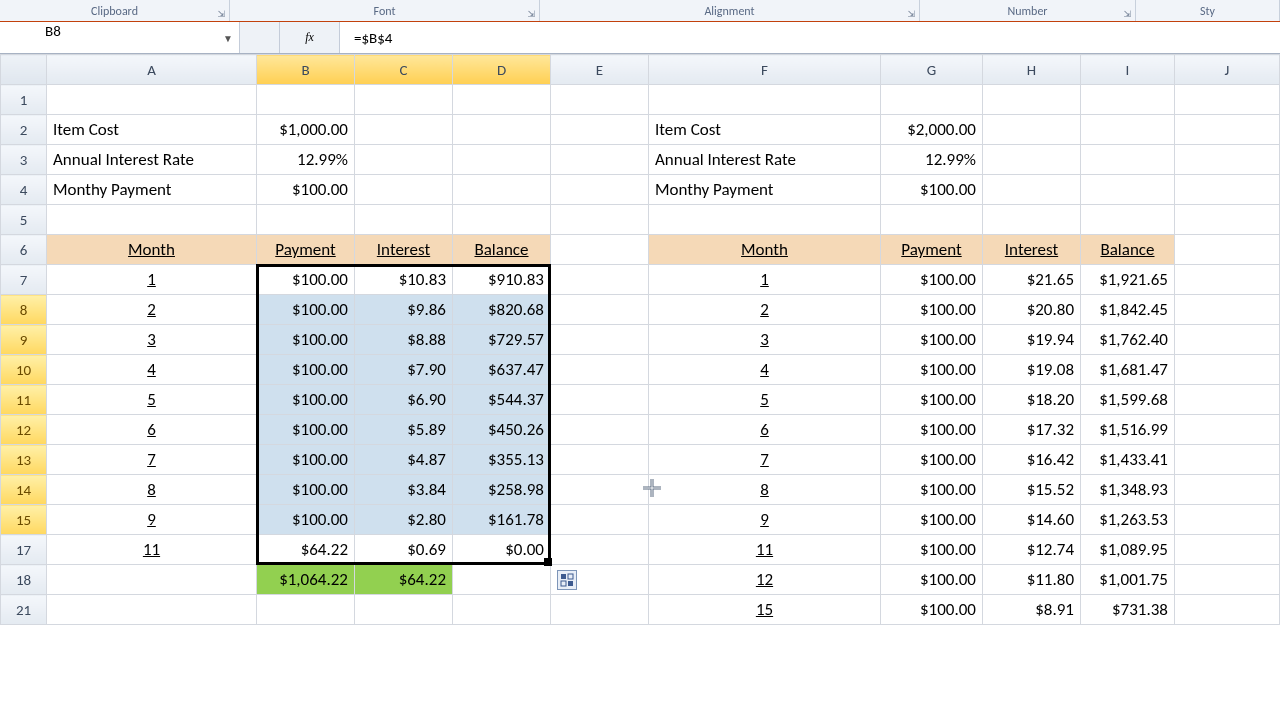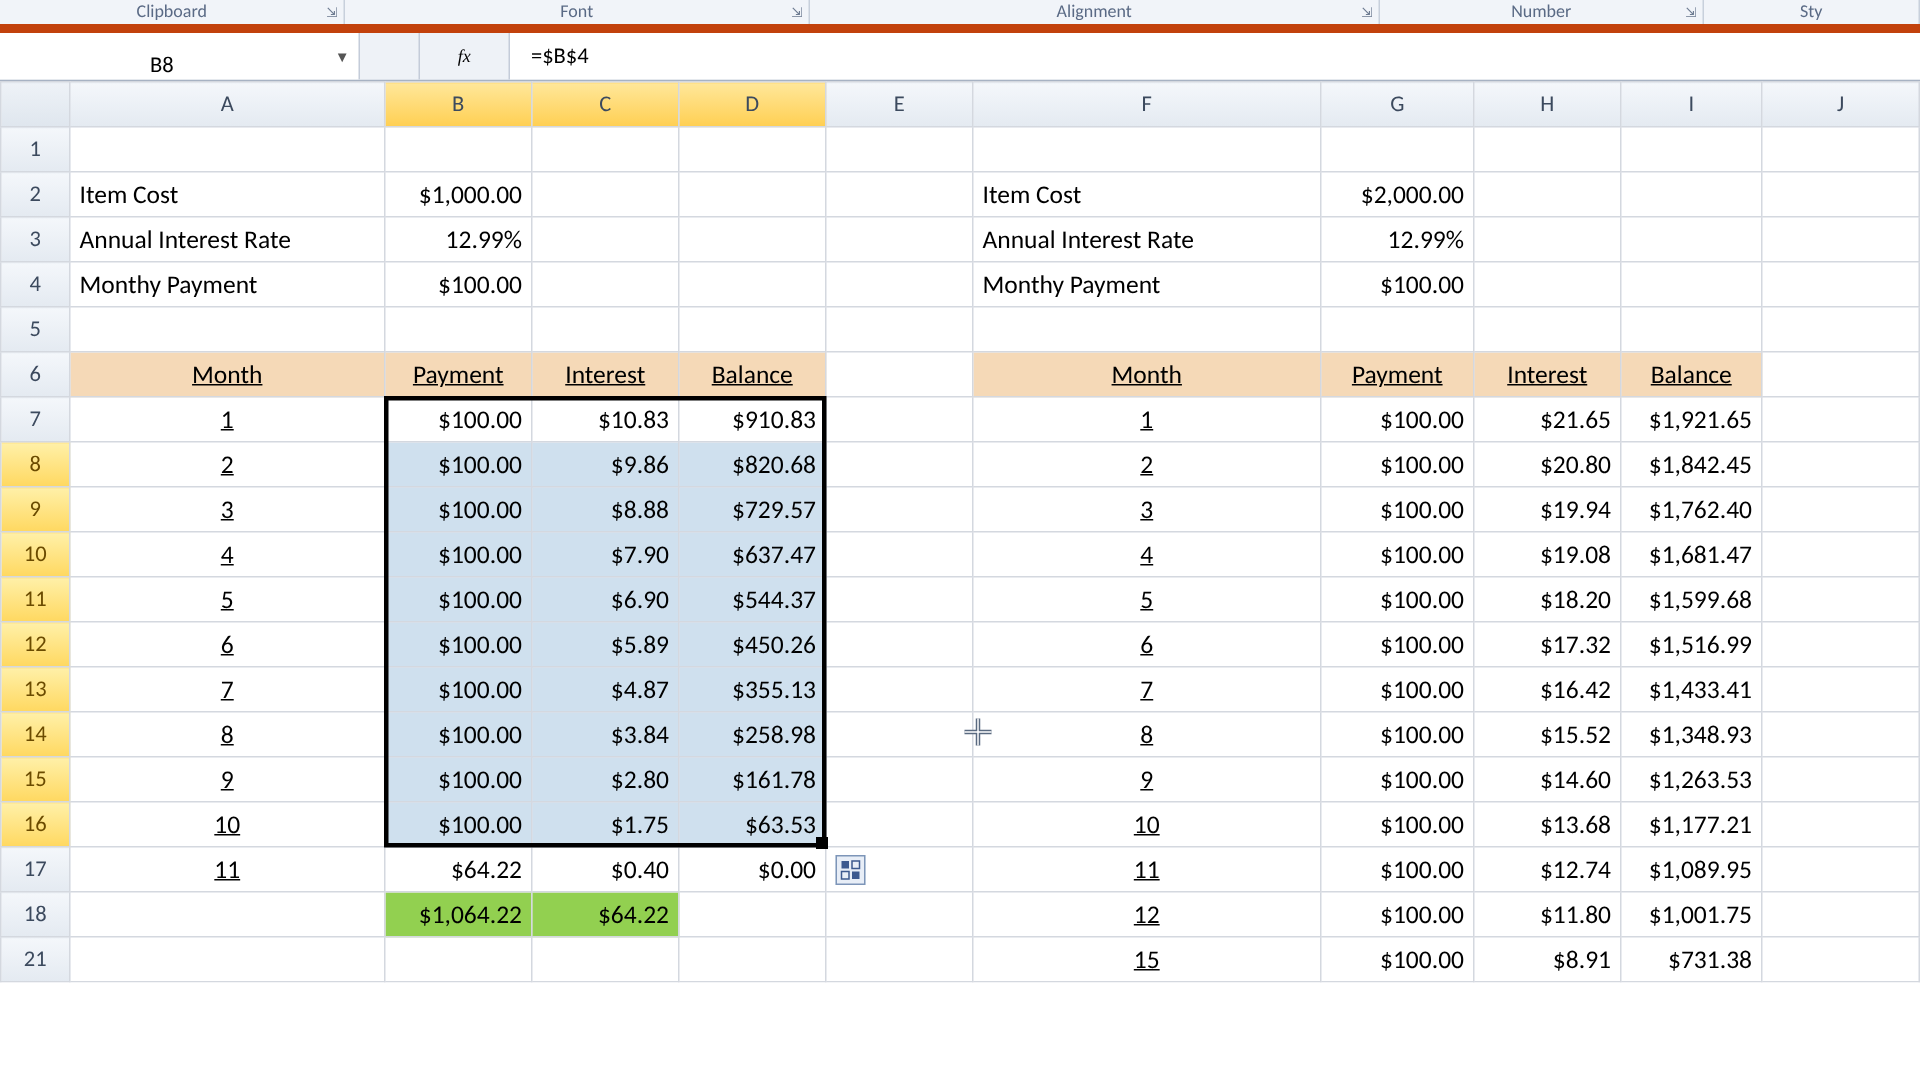--- a/index.html
+++ b/index.html
@@ -9,21 +9,21 @@
     background: #fff;
     color: #000;
     overflow: hidden;
     user-select: none;
   }
   
   .ribbon-groups {
     height: 22px;
     display: flex;
     background: #f1f4f9;
-    border-bottom: 6px solid #c2410c;
+    border-bottom: 1px solid #c2410c;
     font-size: 12px;
     color: #5a6a85;
   }
   .ribbon-group {
     position: relative;
     height: 100%;
     border-right: 1px solid #c8d0dc;
     display: flex; align-items: center; justify-content: center;
   }
   .ribbon-group .dlg {
@@ -32,24 +32,24 @@
   }
   .formula-bar {
     height: 32px;
     display: flex;
     align-items: stretch;
     border-bottom: 1px solid #a7b2c3;
     background: #eef2f7;
   }
   .name-box {
     width: 240px;
-    display: flex; align-items: flex-end;
+    display: flex; align-items: flex-start;
     background: #fff;
     border-right: 1px solid #c4ccd9;
-    padding-left: 100px;
+    padding-left: 45px;
     font-size: 15px;
     position: relative;
   }
   .name-box .dd {
     position: absolute; right: 6px; top: 50%; transform: translateY(-50%);
     font-size: 10px; color: #555;
   }
   .fx-gap {
     width: 40px;
     border-right: 1px solid #c4ccd9;
@@ -393,37 +393,24 @@
           <td class="tr sel-fill">$2.80</td>
           <td class="tr sel-fill">$161.78</td>
           <td class=""></td>
           <td class="tc">9</td>
           <td class="tr">$100.00</td>
           <td class="tr">$14.60</td>
           <td class="tr">$1,263.53</td>
           <td class=""></td>
         </tr>
         <tr>
-          <th class="rowhdr active">16</th>
-          <td class="tc">10</td>
-          <td class="tr sel-fill">$100.00</td>
-          <td class="tr sel-fill">$1.75</td>
-          <td class="tr sel-fill">$63.53</td>
-          <td class=""></td>
-          <td class="tc">10</td>
-          <td class="tr">$100.00</td>
-          <td class="tr">$13.68</td>
-          <td class="tr">$1,177.21</td>
-          <td class=""></td>
-        </tr>
-        <tr>
           <th class="rowhdr">17</th>
           <td class="tc">11</td>
           <td class="tr">$64.22</td>
-          <td class="tr">$0.40</td>
+          <td class="tr">$0.69</td>
           <td class="tr">$0.00</td>
           <td class=""></td>
           <td class="tc">11</td>
           <td class="tr">$100.00</td>
           <td class="tr">$12.74</td>
           <td class="tr">$1,089.95</td>
           <td class=""></td>
         </tr>
         <tr>
           <th class="rowhdr">18</th>

